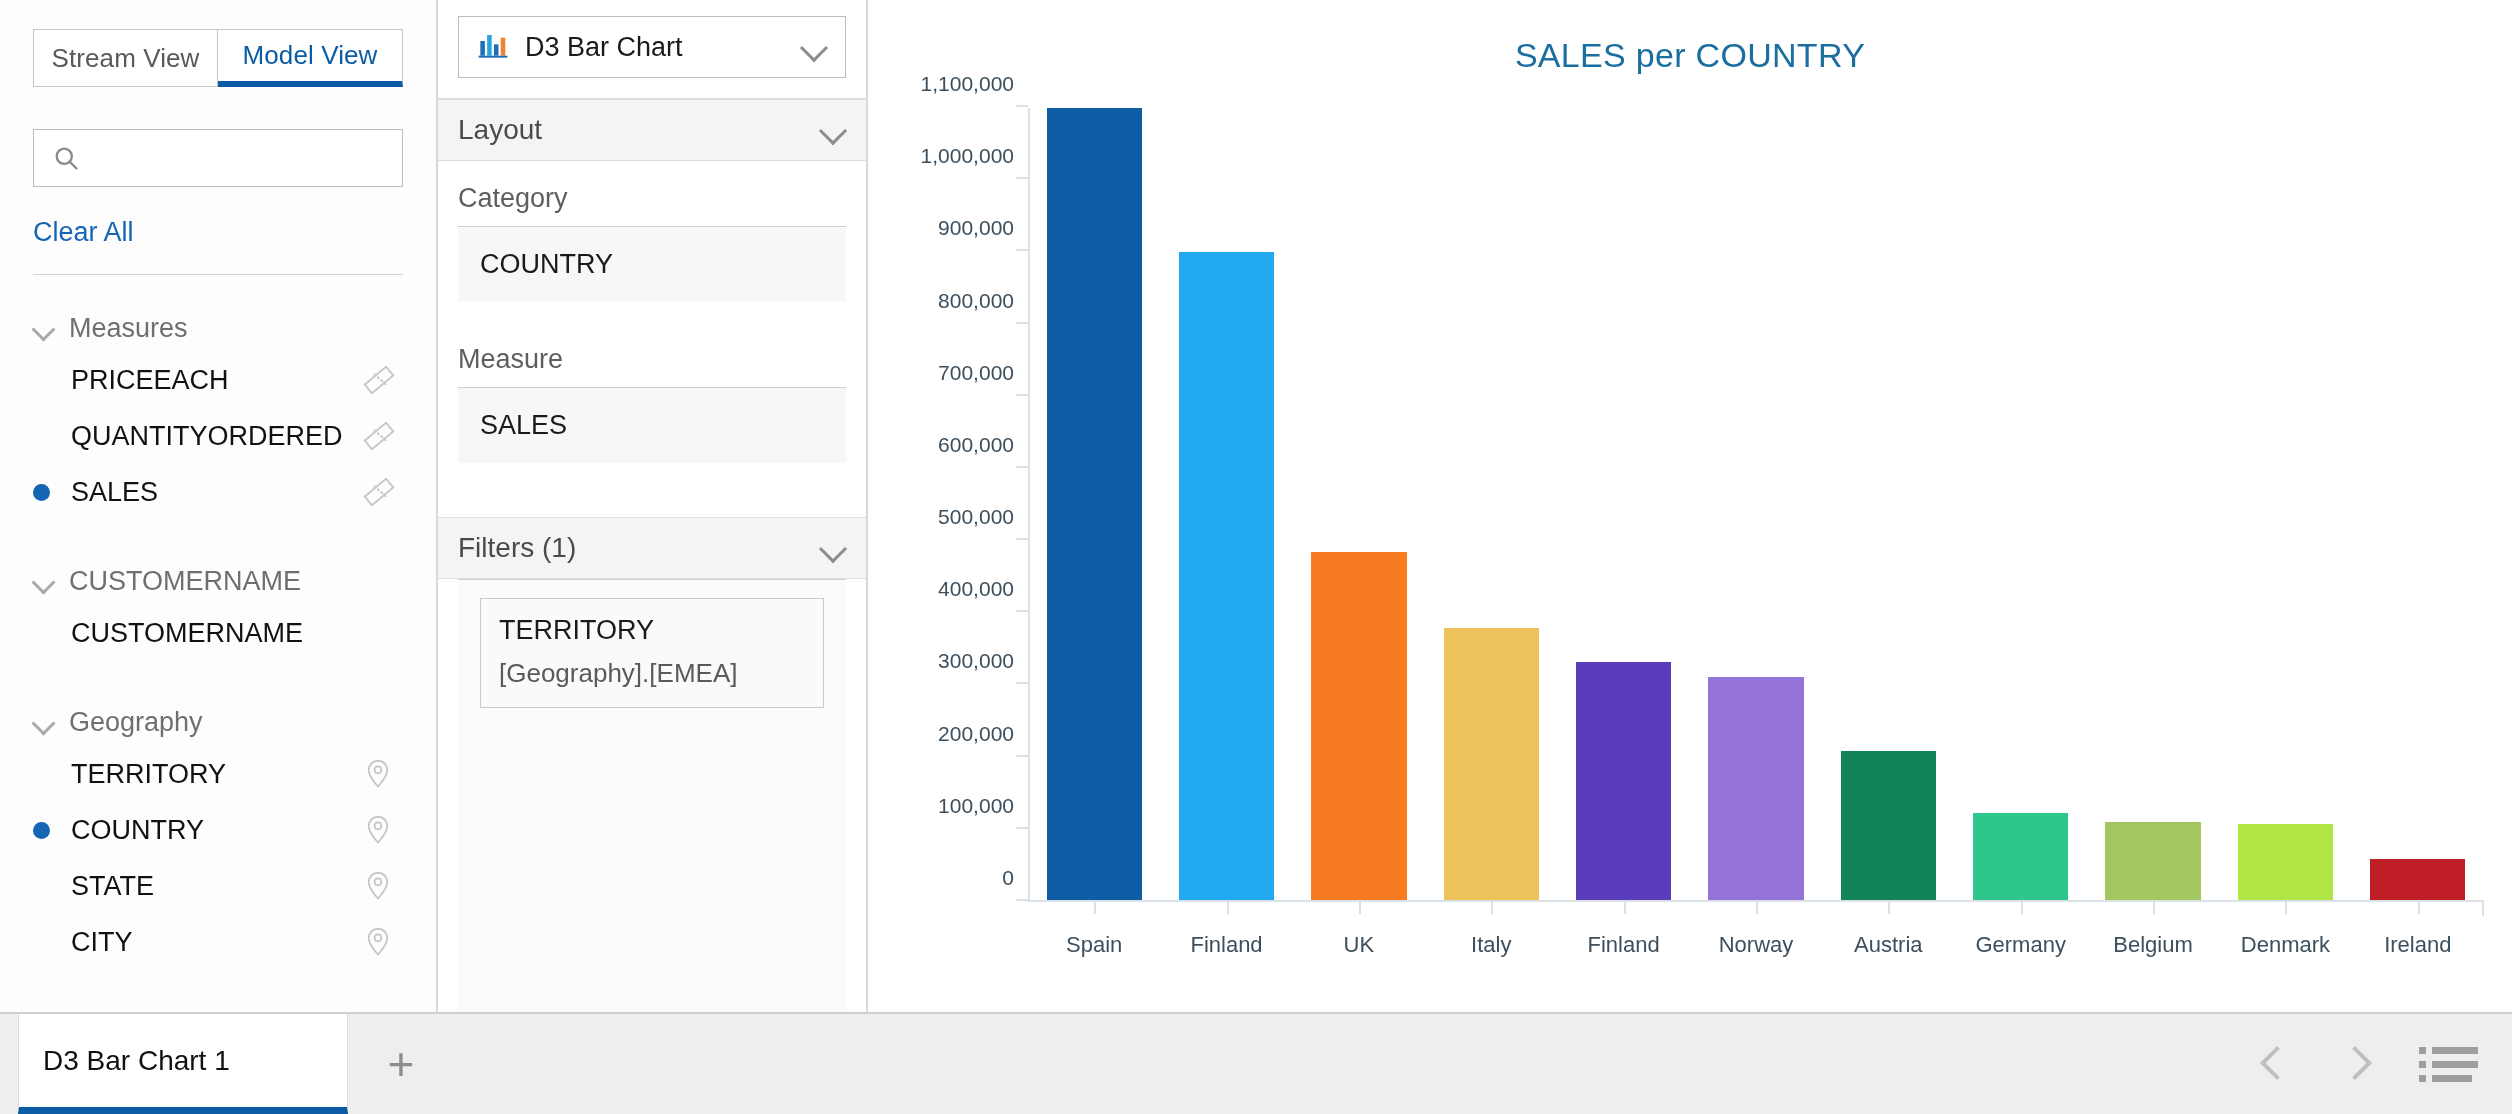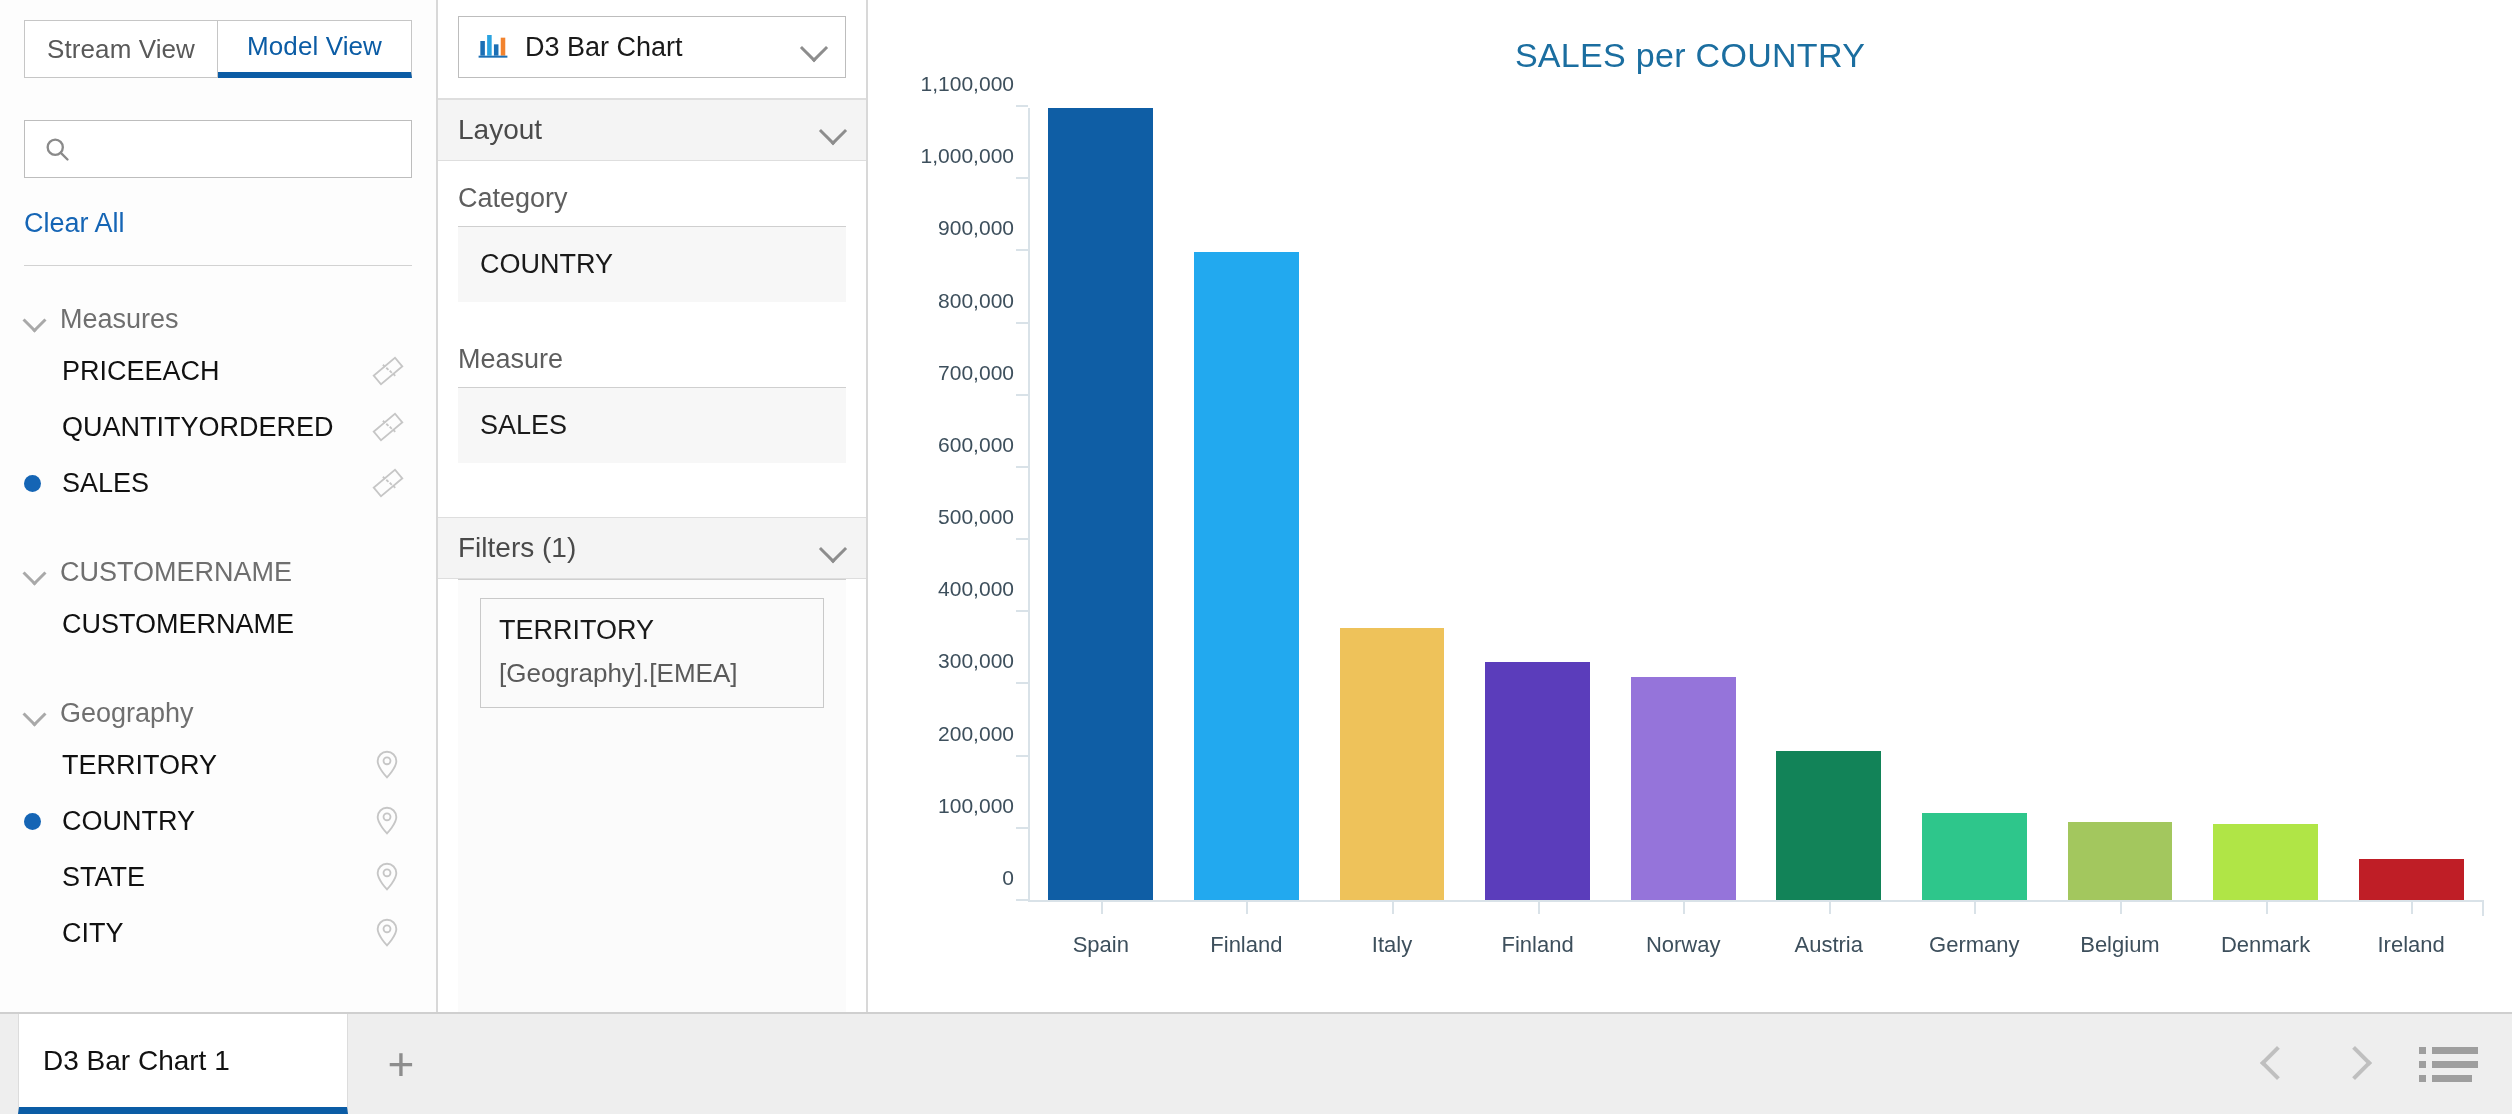--- a/index.html
+++ b/index.html
@@ -10,21 +10,21 @@
     overflow: hidden;
   }
   .app { position: relative; width: 2512px; height: 1114px; display: flex; flex-direction: column; }
   .workspace { display: flex; flex: 1 1 auto; min-height: 0; height: 1012px; }
 
   
   .left-panel {
     width: 438px; flex: 0 0 438px;
     background: #fdfdfd;
     border-right: 2px solid #d8d8d8;
-    padding: 3px;
+    padding: 12px;
     position: relative;
     overflow: hidden;
   }
   .seg-tabs { display: flex; margin: 17px 21px 0 21px; height: 58px; }
   .seg-tab {
     flex: 1 1 50%;
     border: 1px solid #c6c6c6;
     background: #ffffff;
     color: #595959;
     font-size: 26px;
@@ -403,20 +403,25 @@
                 <div class="bar" title="Spain: 1,145,000" style="height: 104.091%; background: rgb(15, 94, 165);"></div>
                 <div class="xtick"></div>
                 <div class="xlabel">Spain</div>
               </div>
               <div class="bar-slot">
                 <div class="bar" title="France: 900,000" style="height: 81.8182%; background: rgb(34, 169, 239);"></div>
                 <div class="xtick"></div>
                 <div class="xlabel">Finland</div>
               </div>
               <div class="bar-slot">
+                <div class="bar" title="UK: 484,000" style="height: 44%; background: rgb(247, 123, 33);"></div>
+                <div class="xtick"></div>
+                <div class="xlabel">UK</div>
+              </div>
+              <div class="bar-slot">
                 <div class="bar" title="Italy: 378,000" style="height: 34.3636%; background: rgb(238, 194, 90);"></div>
                 <div class="xtick"></div>
                 <div class="xlabel">Italy</div>
               </div>
               <div class="bar-slot">
                 <div class="bar" title="Finland: 331,000" style="height: 30.0909%; background: rgb(91, 61, 187);"></div>
                 <div class="xtick"></div>
                 <div class="xlabel">Finland</div>
               </div>
               <div class="bar-slot">

